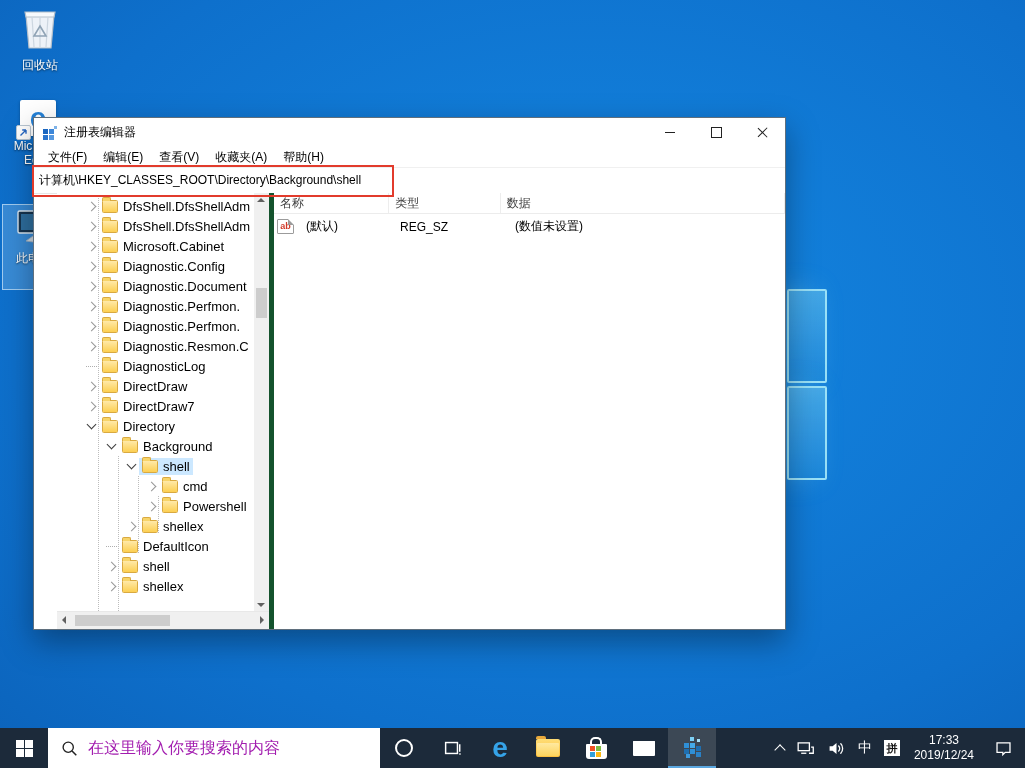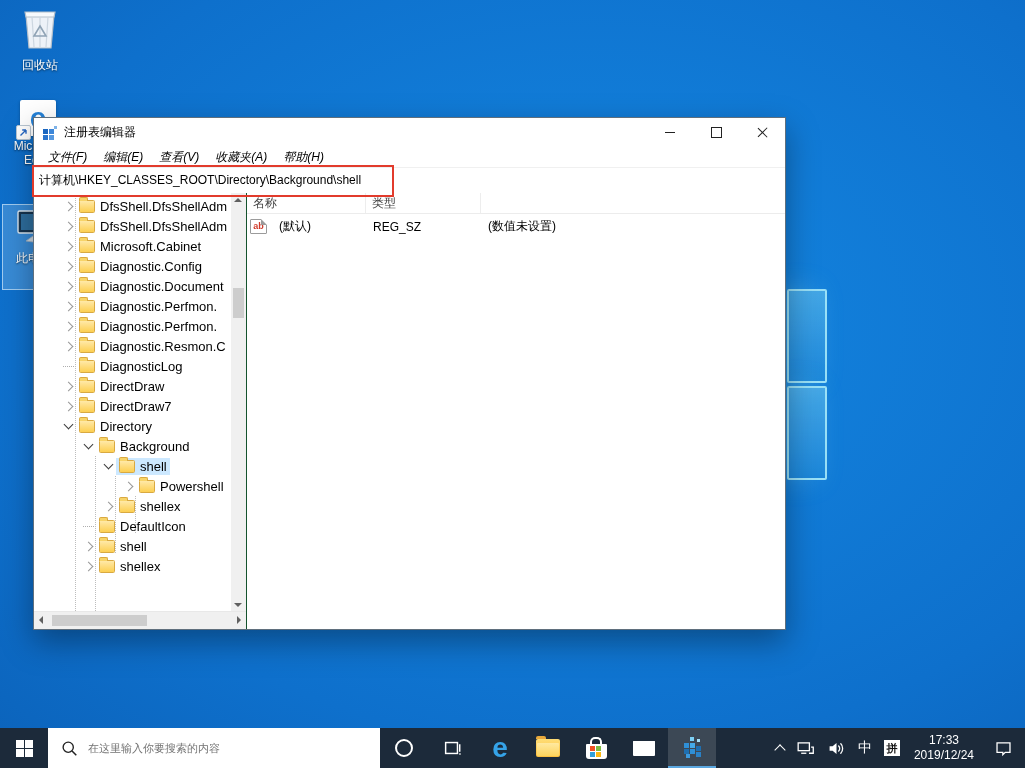--- a/index.html
+++ b/index.html
@@ -34,28 +34,28 @@
   .app-ico i{position:absolute;display:block;}
   .title-text{flex:1;font-size:12px;color:#000;}
   .cap-btn{width:46px;height:29px;display:flex;align-items:center;justify-content:center;}
   .glyph-min{width:10px;height:1px;background:#222;}
   .glyph-max{width:9px;height:9px;border:1px solid #222;}
   .glyph-close{position:relative;width:11px;height:11px;}
   .glyph-close::before,.glyph-close::after{content:"";position:absolute;left:5px;top:-1px;width:1.4px;height:13px;background:#222;}
   .glyph-close::before{transform:rotate(45deg);}
   .glyph-close::after{transform:rotate(-45deg);}
 
-  .menubar{height:20px;display:flex;align-items:center;padding-left:6px;background:#fff;font-style:italic;}
+  .menubar{height:20px;display:flex;align-items:center;padding-left:6px;background:#fff;}
   .menu-item{padding:0 8px;font-size:12px;}
 
   .addressbar{height:25px;border-top:1px solid #f0f0f0;border-bottom:1px solid #e6e6e6;display:flex;align-items:center;padding-left:5px;font-size:12px;background:#fff;}
   .red-annotation{position:absolute;left:-2px;top:47px;width:358px;height:28px;border:2px solid #e23b2c;z-index:9;pointer-events:none;background:transparent;}
 
   .win-body{position:absolute;left:0;top:75px;right:0;bottom:0;display:flex;}
-  .treepanel{position:relative;width:212px;border-right:1px solid #14532d;overflow:hidden;background:#fff;}
+  .treepanel{position:relative;width:212px;border-right:5px solid #14532d;overflow:hidden;background:#fff;margin-left:23px;}
   .tree-rows{position:absolute;left:0;top:3px;right:15px;bottom:17px;overflow:hidden;}
   .tree-row{height:20px;display:flex;align-items:center;white-space:nowrap;font-size:13px;}
   .chevbox{width:16px;height:16px;flex:0 0 16px;display:flex;align-items:center;justify-content:center;}
   .chev{width:6px;height:6px;border-right:1.4px solid #969696;border-bottom:1.4px solid #969696;transform:rotate(-45deg);}
   .tree-row.expanded .chev{border-color:#3c3c3c;transform:rotate(45deg);margin-top:-3px;}
   .stub{width:11px;border-top:1px dotted #aeaeae;}
   .folder{width:16px;height:13px;flex:0 0 16px;margin:0 5px 0 3px;position:relative;
     background:linear-gradient(180deg,#ffe9a8,#fccf52);border:1px solid #d9a940;border-radius:1.5px;box-sizing:border-box;}
   .folder::before{content:"";position:absolute;left:-1px;top:-4px;width:7px;height:3px;background:#f7d469;border:1px solid #d9a940;border-bottom:none;border-radius:2px 2px 0 0;}
   .row-core{display:flex;align-items:center;padding:1px 3px 1px 0;}
@@ -84,21 +84,21 @@
     font-size:9px;font-weight:bold;color:#d03a2a;line-height:12px;text-align:center;border-radius:1px;}
   .ab-ico::after{content:"";position:absolute;right:-1px;top:-1px;border:3px solid #fff;border-left-color:#9b9b9b;border-bottom-color:#9b9b9b;}
 
   
   .taskbar{position:absolute;left:0;bottom:0;width:1025px;height:40px;background:#1c2a3a;z-index:10;display:flex;align-items:stretch;color:#fff;}
   .tb-tile{width:48px;display:flex;align-items:center;justify-content:center;flex:0 0 48px;}
   .start-logo{display:grid;grid-template-columns:8px 8px;grid-template-rows:8px 8px;gap:1px;}
   .start-logo i{background:#fff;}
   .searchbox{width:332px;flex:0 0 332px;background:#fff;display:flex;align-items:center;color:#3b3b3b;}
   .searchbox .mag{margin:0 10px 0 13px;}
-  .searchbox .ph{font-size:11px;color:#737373;}
+  .searchbox .ph{font-size:16px;color:#a21caf;}
   .tb-active{background:rgba(255,255,255,.14);border-bottom:2px solid #5aa7e0;box-sizing:border-box;}
   .eglyph-tb{font-size:28px;font-weight:bold;color:#35a3e8;line-height:28px;}
   .tb-folder{width:24px;height:18px;position:relative;background:linear-gradient(180deg,#ffdd75,#fcbf3f);border-radius:2px;}
   .tb-folder::before{content:"";position:absolute;left:0;top:-3px;width:10px;height:3px;background:#e8a93c;border-radius:2px 2px 0 0;}
   .tb-folder::after{content:"";position:absolute;left:1px;top:4px;width:22px;height:13px;background:linear-gradient(180deg,#ffe9a0,#fdd45e);border-radius:1px;}
   .bag{position:relative;width:21px;height:15px;background:#fff;border-radius:1px 1px 3px 3px;margin-top:6px;}
   .bag::before{content:"";position:absolute;left:4.5px;top:-7px;width:8px;height:7px;border:2px solid #fff;border-bottom:none;border-radius:5px 5px 0 0;}
   .bag .grid{position:absolute;left:4.5px;top:2.5px;display:grid;grid-template-columns:5px 5px;grid-template-rows:5px 5px;gap:1px;}
   .bag .grid i:nth-child(1){background:#f05125;} .bag .grid i:nth-child(2){background:#7fbb42;}
   .bag .grid i:nth-child(3){background:#32a0da;} .bag .grid i:nth-child(4){background:#fdb813;}
@@ -339,20 +339,30 @@
                 <span>shell</span>
               </span>
             </div>
             <div class="tree-row collapsed">
               <span style="width: 86px; flex: 0 0 auto;"></span>
               <span class="chevbox">
                 <span class="chev"></span>
               </span>
               <span class="row-core">
                 <span class="folder"></span>
+                <span>cmd</span>
+              </span>
+            </div>
+            <div class="tree-row collapsed">
+              <span style="width: 86px; flex: 0 0 auto;"></span>
+              <span class="chevbox">
+                <span class="chev"></span>
+              </span>
+              <span class="row-core">
+                <span class="folder"></span>
                 <span>Powershell</span>
               </span>
             </div>
             <div class="tree-row collapsed">
               <span style="width: 66px; flex: 0 0 auto;"></span>
               <span class="chevbox">
                 <span class="chev"></span>
               </span>
               <span class="row-core">
                 <span class="folder"></span>
@@ -399,20 +409,21 @@
           <span class="arr left"></span>
           <span class="sb-thumb-h" style="left:18px;width:95px;"></span>
           <span class="arr right"></span>
         </div>
       </div>
 
       <div class="valuespanel">
         <div class="val-header">
           <span class="vh-cell vh-name">名称</span>
           <span class="vh-cell vh-type">类型</span>
+          <span class="vh-cell vh-data">数据</span>
         </div>
         <div id="value-rows">
             <div class="val-row">
               <span class="vr-name">
                 <span class="ab-ico">ab</span>
                 <span>(默认)</span>
               </span>
               <span class="vr-type">REG_SZ</span>
               <span class="vr-data">(数值未设置)</span>
             </div>

